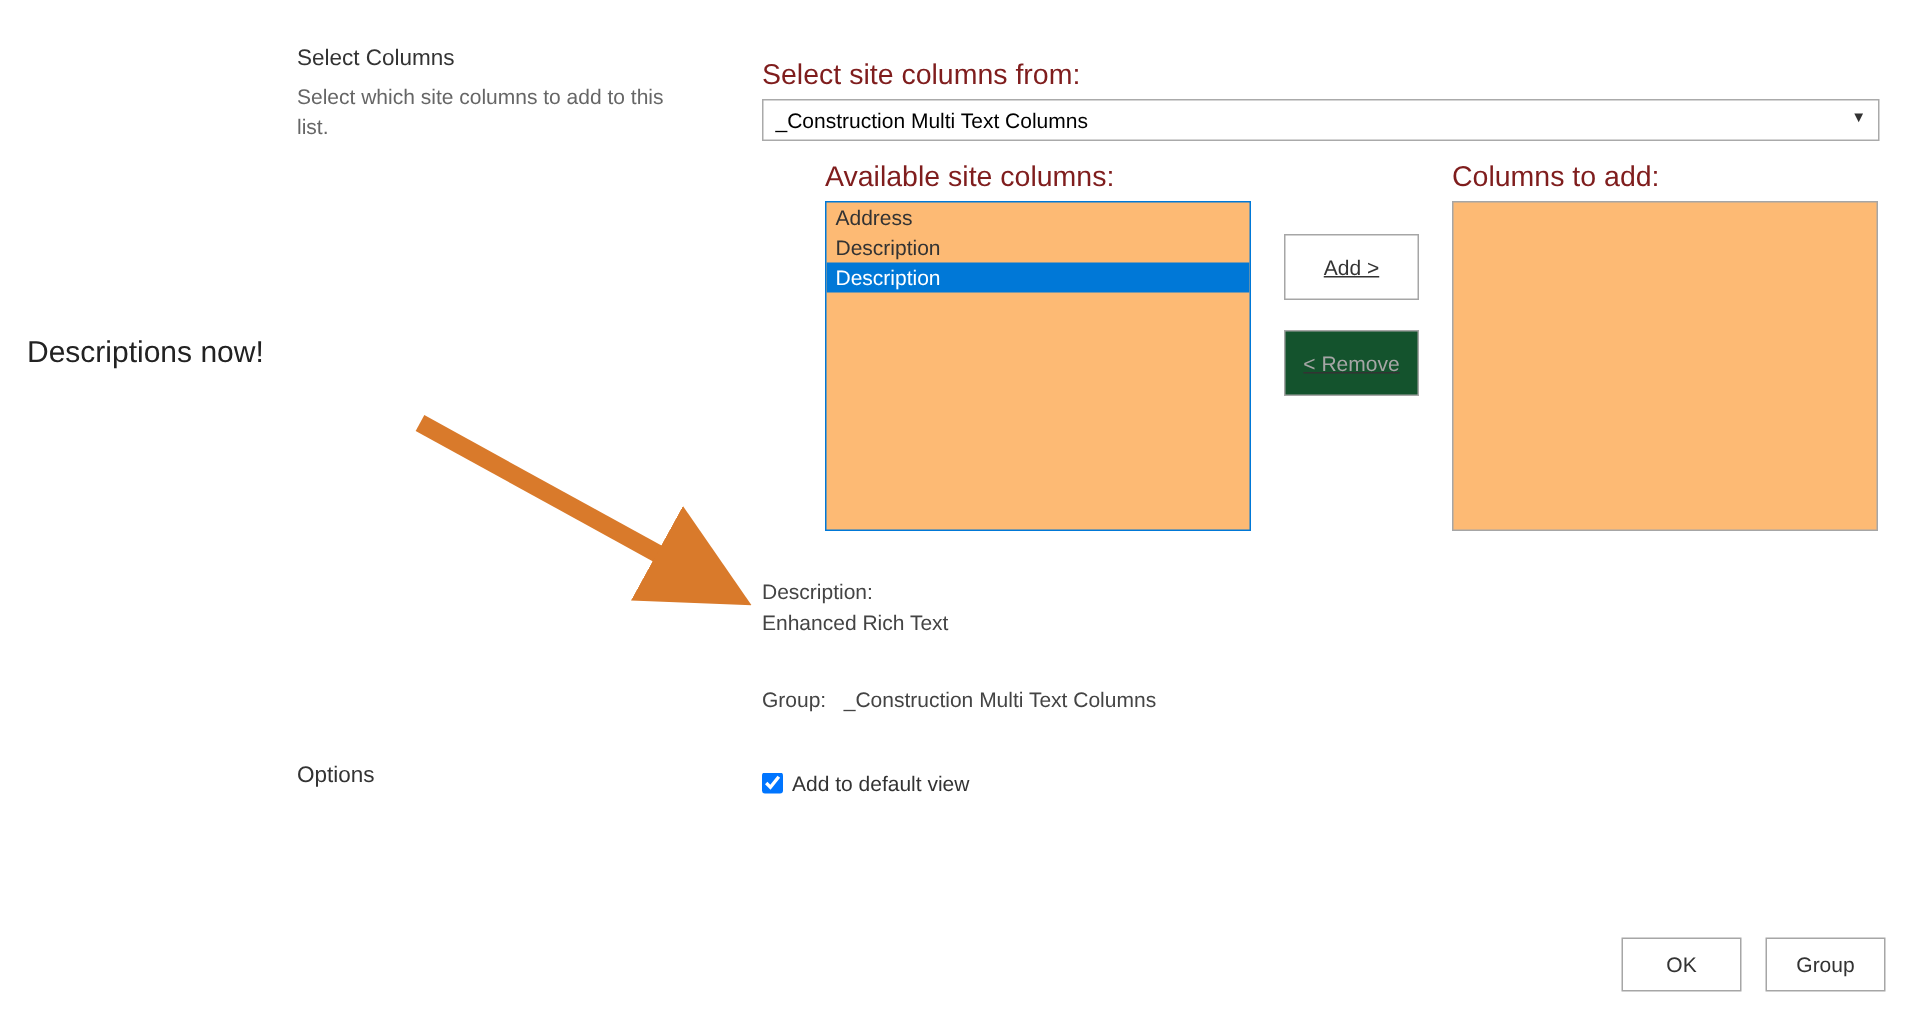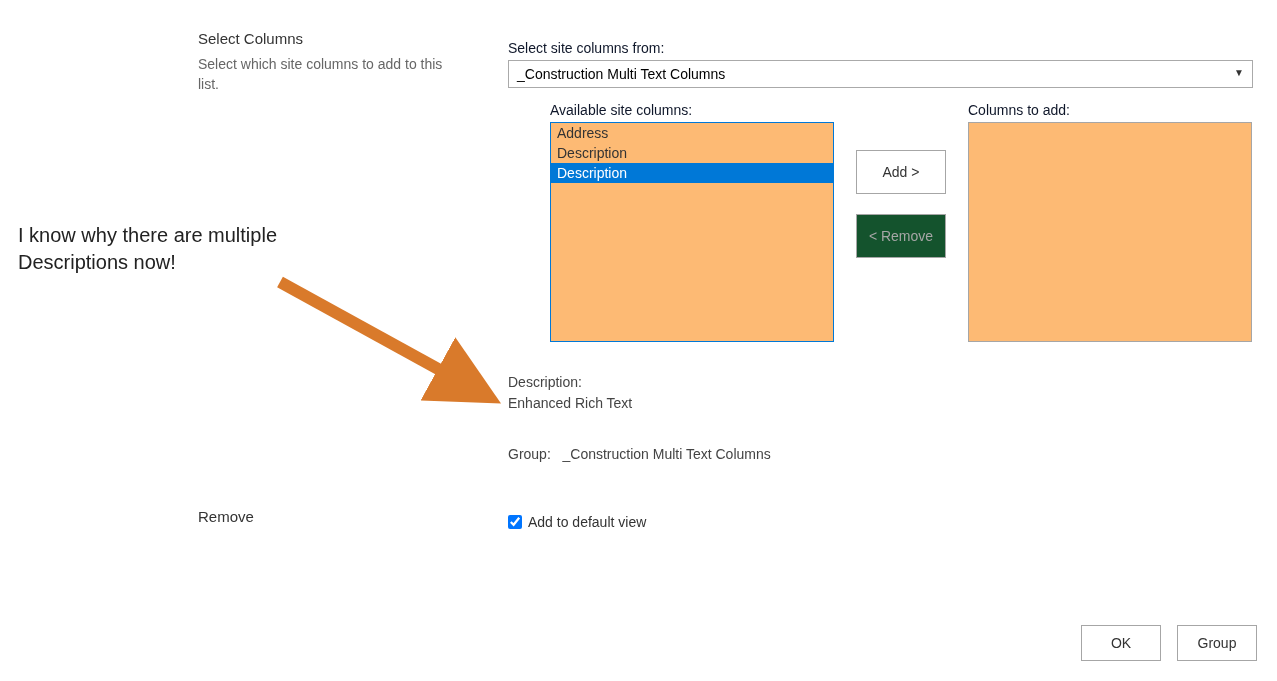--- a/index.html
+++ b/index.html
@@ -37,22 +37,22 @@
       color: #666;
       line-height: 1.4;
     }
     .right-area {
       position: absolute;
       left: 508px;
       top: 40px;
       width: 750px;
     }
     .form-label {
-      font-size: 14px;
-      color: #0f172a;
+      font-size: 19px;
+      color: #7f1d1d;
       margin-bottom: 4px;
       display: block;
     }
     .dropdown {
       width: 745px;
       height: 28px;
       border: 1px solid #aaa;
       background: #fff;
       padding: 2px 24px 2px 8px;
       font-size: 14px;
@@ -100,20 +100,21 @@
     }
     .list-item.selected {
       background: #0078d7;
       color: #fff;
     }
     .button-col {
       display: flex;
       flex-direction: column;
       margin: 48px 22px 0 22px;
       gap: 20px;
+      text-decoration: underline;
     }
     .btn {
       width: 90px;
       height: 44px;
       border: 1px solid #a6a6a6;
       background: #fff;
       font-family: inherit;
       font-size: 14px;
       color: #333;
       cursor: pointer;
@@ -228,34 +229,33 @@
       </div>
       <div>Enhanced Rich Text</div>
     </div>
     <div class="group-block">
       <span>Group:</span>
       <span>&nbsp;</span>
       <span>_Construction Multi Text Columns</span>
     </div>
   </div>
 
-  <div class="options-label">Remove</div>
+  <div class="options-label">Options</div>
 
   <div class="checkbox-row">
     <input type="checkbox" id="defview" checked="" style="">
     <label for="defview">Add to default view</label>
   </div>
 
   <div class="footer-buttons">
     <button class="btn">OK</button>
     <button class="btn">Group</button>
   </div>
 
   <div class="annotation">
-    <div>I know why there are multiple</div>
     <div>Descriptions now!</div>
   </div>
 
   <svg class="arrow-svg" viewBox="0 0 260 160">
     <defs>
       <marker id="arrowhead" markerWidth="6" markerHeight="6" refX="4" refY="3" orient="auto">
         <polygon points="0 0, 6 3, 0 6" fill="#d97a2b"></polygon>
       </marker>
     </defs>
     <line x1="10" y1="10" x2="210" y2="120" stroke="#d97a2b" stroke-width="12" marker-end="url(#arrowhead)"></line>

